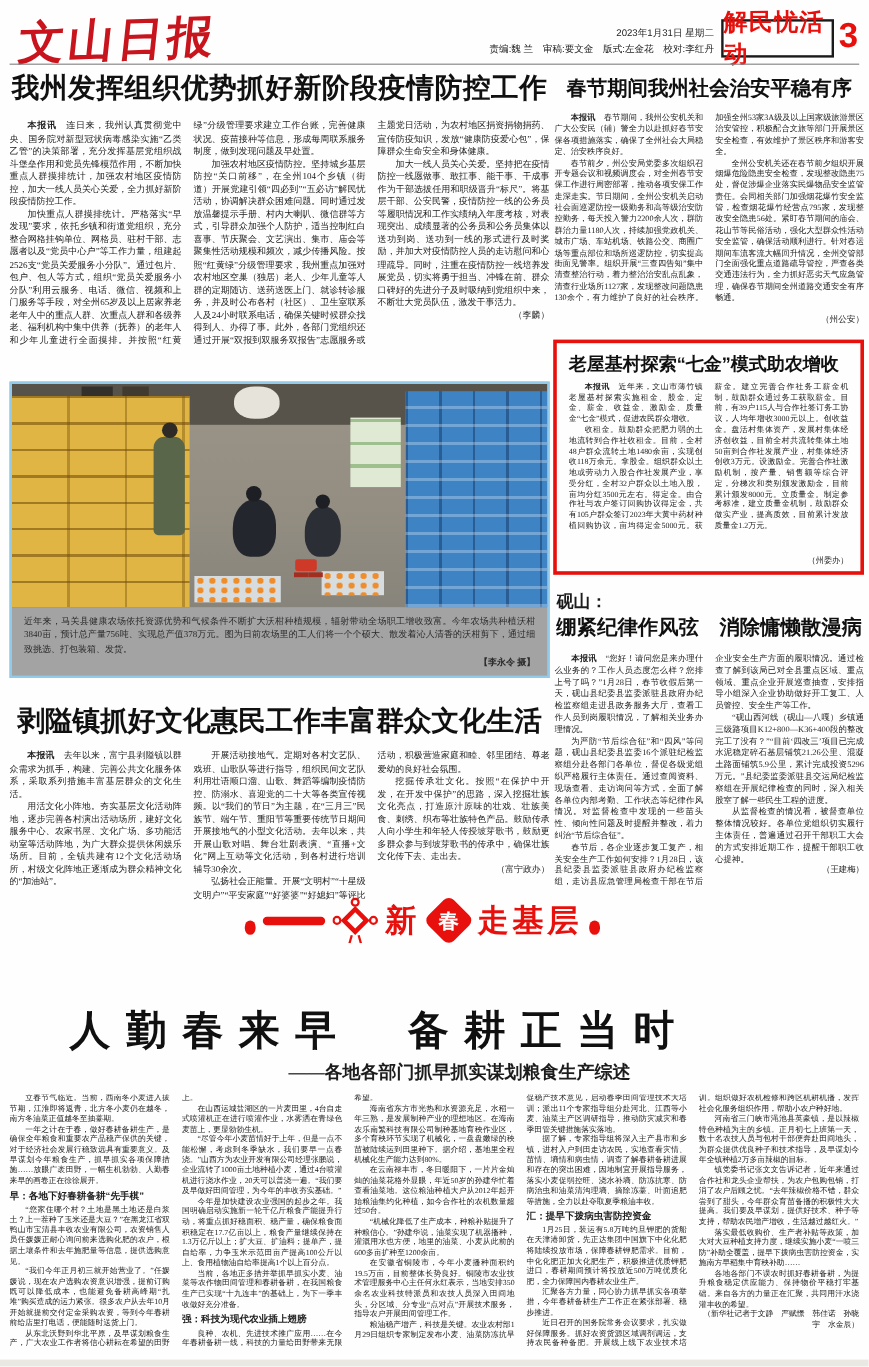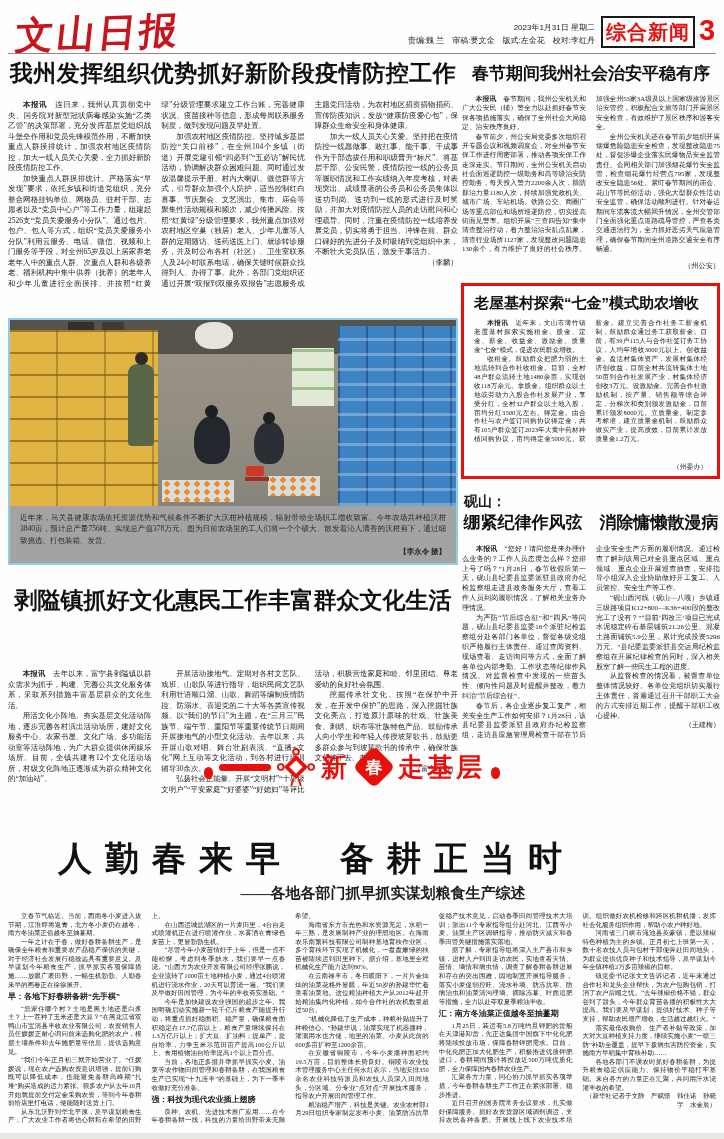--- a/index.html
+++ b/index.html
@@ -70,21 +70,21 @@
   .ph-fig-stand::before { content:""; position:absolute; left:7px; top:-12px; width:13px; height:13px; border-radius:50%; background:#2e2a26; }
   .ph-fig1 { position:absolute; left:184px; top:96px; width:36px; height:48px; background:#23262c; border-radius:50% 45% 40% 40%; }
   .ph-fig1::before { content:""; position:absolute; left:11px; top:-11px; width:13px; height:13px; border-radius:50%; background:#1d1f24; }
   .ph-fig2 { position:absolute; left:244px; top:102px; width:30px; height:42px; background:#2b2e35; border-radius:50% 45% 40% 40%; }
   .ph-fig2::before { content:""; position:absolute; left:9px; top:-10px; width:12px; height:12px; border-radius:50%; background:#1d1f24; }
   #caption { position:relative; padding:6px 10px 0; font-size:7.5px; line-height:1.5;
              text-align:justify; color:#2a2a2a; height:57px; }
   #caption .credit { position:absolute; right:10px; bottom:6px; font-weight:bold; }
 
   #artE-hl   { position:absolute; left:8px; top:585px; width:450px; font-size:23px; text-align:center; }
-  #artE-body { position:absolute; left:8px; top:625px; width:450px; height:150px; column-count:3; font-size:7.4px; line-height:1.42;margin-top:44px; }
+  #artE-body { position:absolute; left:8px; top:625px; width:450px; height:150px; column-count:3; font-size:7.4px; line-height:1.42; }
 
   #artF-kicker { position:absolute; left:464px; top:493px; font:bold 14px "Liberation Sans", sans-serif; }
   #artF-hl     { position:absolute; left:462px; top:511px; width:258px; font-size:17px; text-align:center; }
   #artF-body   { position:absolute; left:462px; top:545px; width:258px; height:236px; column-count:2; font-size:7px; line-height:1.4; }
 
   
   #banner { position:absolute; left:352px; top:748px; transform:translateX(-50%);
             display:flex; align-items:center; gap:6px; }
   .cord { width:52px; height:7px; background:#e8100c; border-radius:4px; }
   .banner-txt { font:900 26px "Liberation Sans", sans-serif; color:#e8100c; letter-spacing:3px; }
@@ -105,21 +105,21 @@
 </head>
 <body>
 
 <div class="page">
 
   <div class="masthead">文山日报</div>
   <div class="hdr-info">
     <div>2023年1月31日 星期二</div>
     <div>责编:魏 兰　审稿:要文金　版式:左金花　校对:李红丹</div>
   </div>
-  <div class="section-box">综合新闻</div>
+  <div class="section-box">解民忧活动</div>
   <div class="page-num">3</div>
   <div class="hdr-rule"></div>
 
   <h1 class="hl" id="artA-hl">我州发挥组织优势抓好新阶段疫情防控工作</h1>
   <div class="cols" id="artA-body">
       <p><b class="lead">本报讯</b>　连日来，我州认真贯彻党中央、国务院对新型冠状病毒感染实施“乙类乙管”的决策部署，充分发挥基层党组织战斗堡垒作用和党员先锋模范作用，不断加快重点人群摸排统计，加强农村地区疫情防控，加大一线人员关心关爱，全力抓好新阶段疫情防控工作。</p>
       <p>加快重点人群摸排统计。严格落实“早发现”要求，依托乡镇和街道党组织，充分整合网格挂钩单位、网格员、驻村干部、志愿者以及“党员中心户”等工作力量，组建起2526支“党员关爱服务小分队”。通过包片、包户、包人等方式，组织“党员关爱服务小分队”利用云服务、电话、微信、视频和上门服务等手段，对全州65岁及以上居家养老老年人中的重点人群、次重点人群和各级养老、福利机构中集中供养（抚养）的老年人和少年儿童进行全面摸排。并按照“红黄绿”分级管理要求建立工作台账，完善健康状况、疫苗接种等信息，形成每周联系服务制度，做到发现问题及早处置。</p>
       <p>加强农村地区疫情防控。坚持城乡基层防控“关口前移”，在全州104个乡镇（街道）开展党建引领“四必到”“五必访”解民忧活动，协调解决群众困难问题。同时通过发放温馨提示手册、村内大喇叭、微信群等方式，引导群众加强个人防护，适当控制红白喜事、节庆聚会、文艺演出、集市、庙会等聚集性活动规模和频次，减少传播风险。按照“红黄绿”分级管理要求，我州重点加强对农村地区空巢（独居）老人、少年儿童等人群的定期随访、送药送医上门、就诊转诊服务，并及时公布各村（社区）、卫生室联系人及24小时联系电话，确保关键时候群众找得到人、办得了事。此外，各部门党组织还通过开展“双报到双服务双报告”志愿服务或主题党日活动，为农村地区捐资捐物捐药、宣传防疫知识，发放“健康防疫爱心包”，保障群众生命安全和身体健康。</p>
       <p>加大一线人员关心关爱。坚持把在疫情防控一线愿做事、敢扛事、能干事、干成事作为干部选拔任用和职级晋升“标尺”。将基层干部、公安民警，疫情防控一线的公务员等履职情况和工作实绩纳入年度考核，对表现突出、成绩显著的公务员和公务员集体以送功到岗、送功到一线的形式进行及时奖励，并加大对疫情防控人员的走访慰问和心理疏导。同时，注重在疫情防控一线培养发展党员，切实将勇于担当、冲锋在前、群众口碑好的先进分子及时吸纳到党组织中来，不断壮大党员队伍，激发干事活力。</p>
       <p class="byline">（李麟）</p>
@@ -218,21 +218,21 @@
       <p>今年是加快建设农业强国的起步之年。我国明确启动实施新一轮千亿斤粮食产能提升行动，将重点抓好稳面积、稳产量，确保粮食面积稳定在17.7亿亩以上，粮食产量继续保持在1.3万亿斤以上；扩大豆、扩油料；提单产，提自给率，力争玉米示范田亩产提高100公斤以上、食用植物油自给率提高1个以上百分点。</p>
       <p>当前，各地正多措并举抓早抓实小麦、油菜等农作物田间管理和春耕备耕，在我国粮食生产已实现“十九连丰”的基础上，为下一季丰收做好充分准备。</p>
       <p class="subhead">强：科技为现代农业插上翅膀</p>
       <p>良种、农机、先进技术推广应用……在今年春耕备耕一线，科技的力量给田野带来无限希望。</p>
       <p>海南省东方市光热和水资源充足，水稻一年三熟，是发展制种产业的理想地区。在海南农乐南繁科技有限公司制种基地育秧作业区，多个育秧环节实现了机械化，一盘盘嫩绿的秧苗被陆续运到田里种下。据介绍，基地里全程机械化生产能力达到80%。</p>
       <p>在云南禄丰市，冬日暖阳下，一片片金灿灿的油菜花格外显眼，年近50岁的孙建华忙着查看油菜地。这位粮油种植大户从2012年起开始粮油集约化种植，如今合作社的农机数量超过50台。</p>
       <p>“机械化降低了生产成本，种粮补贴提升了种粮信心。”孙建华说，油菜实现了机器播种，灌溉用水也方便，地里的油菜、小麦从此前的600多亩扩种至1200余亩。</p>
       <p>在安徽省铜陵市，今年小麦播种面积约19.5万亩，目前整体长势良好。铜陵市农业技术管理服务中心主任何永红表示，当地安排350余名农业科技特派员和农技人员深入田间地头，分区域、分专业“点对点”开展技术服务，指导农户开展田间管理工作。</p>
       <p>粮油稳产增产，科技是关键。农业农村部1月29日组织专家制定发布小麦、油菜防冻抗旱促稳产技术意见，启动春季田间管理技术大培训；派出11个专家指导组分赴河北、江西等小麦、油菜主产区调研指导，推动防灾减灾和春季田管关键措施落实落地。</p>
       <p>据了解，专家指导组将深入主产县市和乡镇，进村入户到田走访农民，实地查看灾情、苗情、墒情和病虫情，调查了解春耕备耕进展和存在的突出困难，因地制宜开展指导服务，落实小麦促弱控旺、浇水补墒、防冻抗寒、防病治虫和油菜清沟理墒、摘除冻薹、叶面追肥等措施，全力以赴夺取夏季粮油丰收。</p>
-      <p class="subhead">汇：南方冬油菜正值越冬至抽薹期</p>
+      <p class="subhead">汇：提早下拨病虫害防控资金</p>
       <p>1月25日，装运有5.8万吨约旦钾肥的货船在天津港卸货，先正达集团中国旗下中化化肥将陆续投放市场，保障春耕钾肥需求。目前，中化化肥正加大化肥生产，积极推进优质钾肥进口，春耕期间预计将投放近500万吨优质化肥，全力保障国内春耕农业生产。</p>
       <p>汇聚各方力量，同心协力抓早抓实各项举措，今年春耕备耕生产工作正在紧张部署、稳步推进。</p>
       <p>近日召开的国务院常务会议要求，扎实做好保障服务。抓好农资货源区域调剂调运，支持农民备种备肥。开展线上线下农业技术培训。组织做好农机检修和跨区机耕机播，发挥社会化服务组织作用，帮助小农户种好地。</p>
       <p>河南省三门峡市渑池县英豪镇，是以辣椒特色种植为主的乡镇。正月初七上班第一天，数十名农技人员与包村干部便奔赴田间地头，为群众提供优良种子和技术指导，及早谋划今年全镇种植2万多亩辣椒的目标。</p>
       <p>镇党委书记张文文告诉记者，近年来通过合作社和龙头企业帮扶，为农户包购包销，打消了农户后顾之忧。“去年辣椒价格不错，群众尝到了甜头，今年群众育苗备播的积极性大大提高。我们要及早谋划，提供好技术、种子等支持，帮助农民增产增收，生活越过越红火。”</p>
       <p>落实最低收购价、生产者补贴等政策，加大对大豆种植支持力度，继续实施小麦“一喷三防”补助全覆盖，提早下拨病虫害防控资金，实施南方早稻集中育秧补助……</p>
       <p>各地各部门不误农时抓好春耕备耕，为提升粮食稳定供应能力、保持物价平稳打牢基础。来自各方的力量正在汇聚，共同用汗水浇灌丰收的希望。</p>
       <p class="byline">（新华社记者于文静　严赋憬　韩佳诺　孙晓宇　水金辰）</p>
     </div>
 

